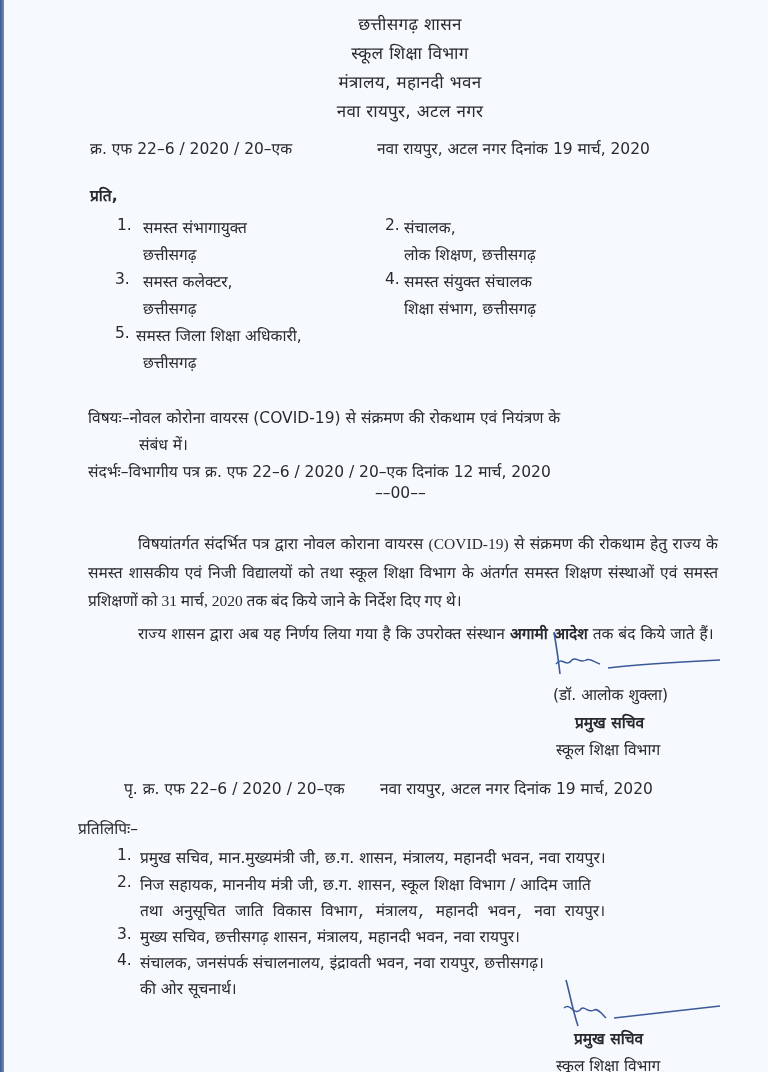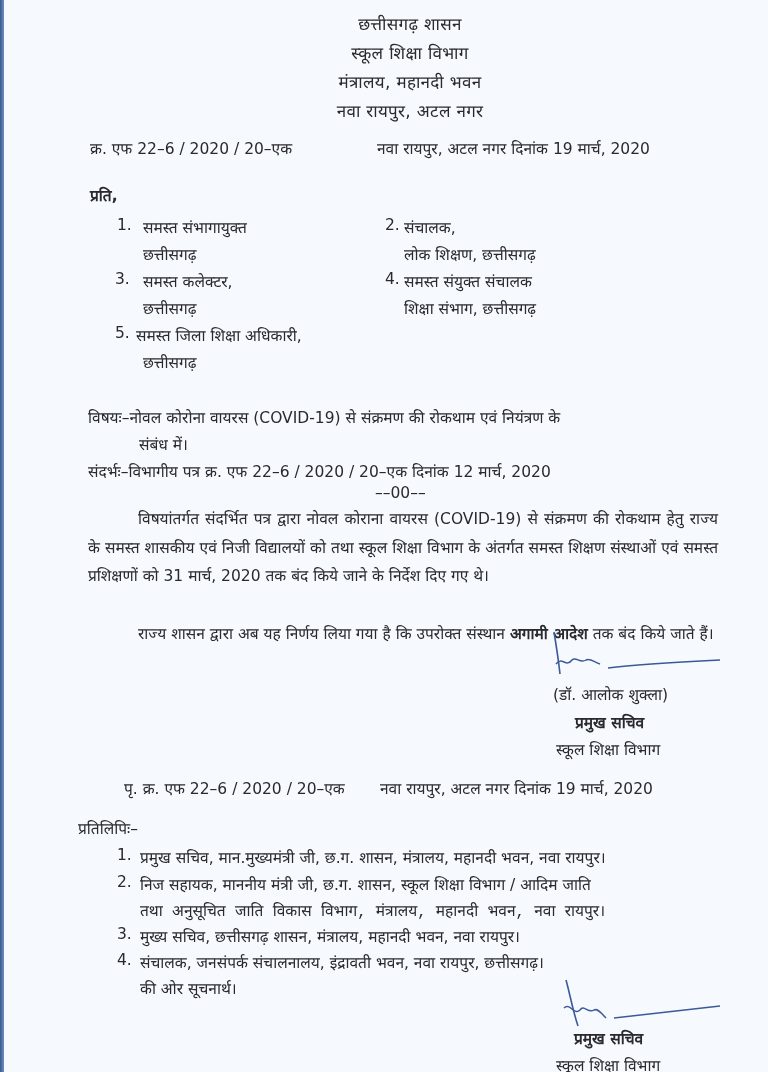--- a/index.html
+++ b/index.html
@@ -67,21 +67,21 @@
     <span class="abs t16" style="left:136px; top:324px;">समस्त जिला शिक्षा अधिकारी,</span>
     <span class="abs t16" style="left:143px; top:351px;">छत्तीसगढ़</span>
   </div>
 </div>
 
 <div class="abs t16" style="left:88px; top:406px;">विषयः–नोवल कोरोना वायरस (COVID-19) से संक्रमण की रोकथाम एवं नियंत्रण के</div>
 <div class="abs t16" style="left:139px; top:433px;">संबंध में।</div>
 <div class="abs t16" style="left:88px; top:460px;">संदर्भः–विभागीय पत्र क्र. एफ 22–6 / 2020 / 20–एक दिनांक 12 मार्च, 2020</div>
 <div class="abs t16" style="left:375px; top:484px;">––00––</div>
 
-<div class="para" style="top:505px; text-indent:50px;">विषयांतर्गत संदर्भित पत्र द्वारा नोवल कोराना वायरस (COVID-19) से संक्रमण की रोकथाम हेतु राज्य के समस्त शासकीय एवं निजी विद्यालयों को तथा स्कूल शिक्षा विभाग के अंतर्गत समस्त शिक्षण संस्थाओं एवं समस्त प्रशिक्षणों को 31 मार्च, 2020 तक बंद किये जाने के निर्देश दिए गए थे।</div>
+<div class="para" style="top:530px; text-indent:50px;font-family:Liberation Serif, serif;">विषयांतर्गत संदर्भित पत्र द्वारा नोवल कोराना वायरस (COVID-19) से संक्रमण की रोकथाम हेतु राज्य के समस्त शासकीय एवं निजी विद्यालयों को तथा स्कूल शिक्षा विभाग के अंतर्गत समस्त शिक्षण संस्थाओं एवं समस्त प्रशिक्षणों को 31 मार्च, 2020 तक बंद किये जाने के निर्देश दिए गए थे।</div>
 <div class="para" style="top:620px; text-indent:50px;"><span>राज्य शासन द्वारा अब यह निर्णय लिया गया है कि उपरोक्त संस्थान </span><span class="bold">अगामी आदेश</span><span> तक बंद किये जाते हैं।</span></div>
 
 <div class="sig">
   <svg style="left:548px; top:630px;" width="180" height="50" viewBox="0 0 180 50">
     <path d="M6 2 C8 14, 10 26, 12 44" stroke="#3b5a9a" stroke-width="1.6" fill="none"></path>
     <path d="M8 34 C14 26, 18 38, 24 30 C28 26, 32 34, 38 30 C42 28, 46 32, 52 34" stroke="#3b5a9a" stroke-width="1.5" fill="none"></path>
     <path d="M60 38 C90 34, 130 32, 172 30" stroke="#3b5a9a" stroke-width="1.5" fill="none"></path>
   </svg>
   <div class="abs t16" style="left:553px; top:683px;">(डॉ. आलोक शुक्ला)</div>
   <div class="abs t16 bold" style="left:575px; top:711px;">प्रमुख सचिव</div>

